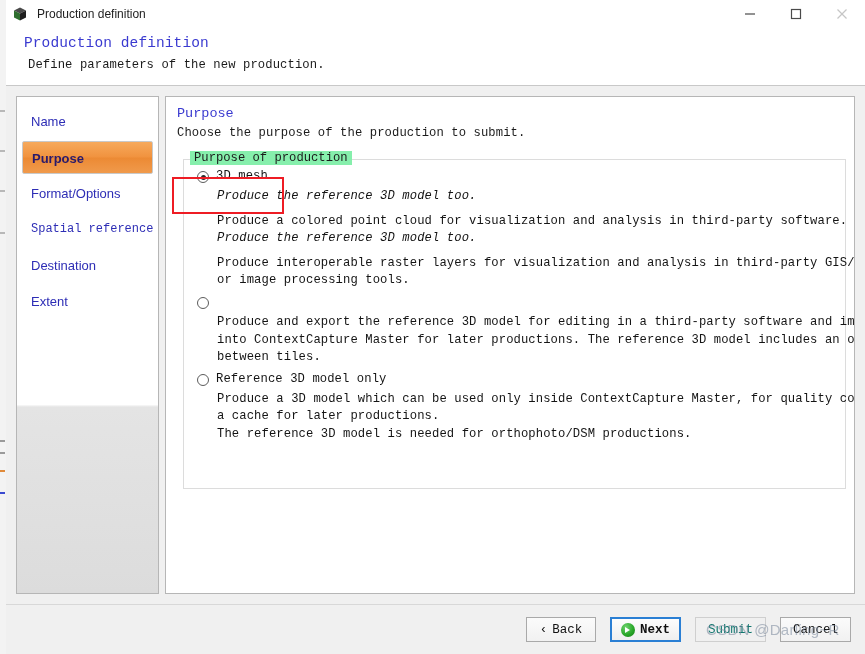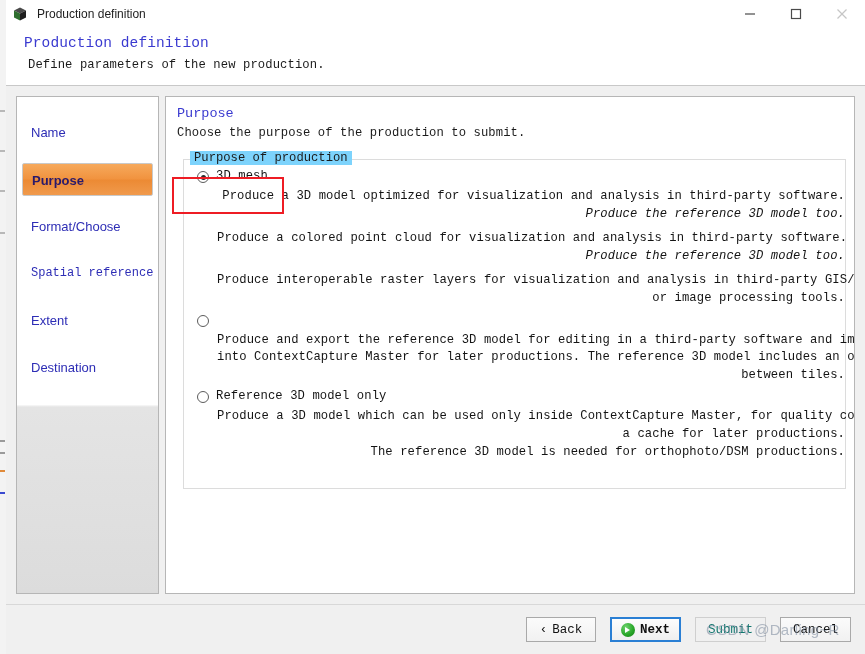--- a/index.html
+++ b/index.html
@@ -123,21 +123,21 @@
     background: #fbfbfb;
     border: 1px solid #b6b6b6;
     box-sizing: border-box;
     padding-top: 5px;
     flex: none;
     background-image: linear-gradient(to bottom, #ffffff 0%, #ffffff 62%, #e4e4e4 62.5%, #dcdcdc 100%);
   }
   .side-item {
     height: 33px;
     line-height: 33px;
-    margin: 14px 5px;
+    margin: 3px 5px;
     padding-left: 9px;
     box-sizing: border-box;
     font-size: 13px;
     color: #2d2db5;
     font-family: "Liberation Sans", sans-serif;
     white-space: nowrap;
     overflow: hidden;
   }
   .side-item.mono {
     font-family: "Liberation Mono", monospace;
@@ -182,30 +182,30 @@
     margin: 19px 8px 0 6px;
     border: 1px solid #dcdcdc;
     padding: 9px 0 12px 12px;
     box-sizing: border-box;
     min-height: 330px;
   }
   .group-legend {
     position: absolute;
     top: -9px;
     left: 6px;
-    background: #7dd3fc;
+    background: #86efac;
     padding: 0 4px;
     font-family: "Liberation Mono", monospace;
     font-size: 12.2px;
     color: #1b1b1b;
     white-space: nowrap;
   }
 
   
-  .option { margin-bottom: 2px; text-align: right; }
+  .option { margin-bottom: 2px; }
   .opt-head {
     display: flex;
     align-items: flex-start;
     height: 17px;
   }
   .radio {
     width: 12px; height: 12px;
     border-radius: 50%;
     border: 1px solid #5c5c5c;
     background: #ffffff;
@@ -375,39 +375,38 @@
     <div class="header">
       <div class="header-title">Production definition</div>
       <div class="header-sub">Define parameters of the new production.</div>
     </div>
 
     <div class="body-area">
 
       <div class="sidebar">
         <div class="side-item">Name</div>
         <div class="side-item active">Purpose</div>
-        <div class="side-item">Format/Choose</div>
+        <div class="side-item">Format/Options</div>
         <div class="side-item mono">Spatial reference s</div>
+        <div class="side-item">Destination</div>
         <div class="side-item">Extent</div>
-        <div class="side-item">Destination</div>
       </div>
 
       <div class="content">
         <div class="content-title">Purpose</div>
         <div class="content-sub">Choose the purpose of the production to submit.</div>
 
         <div class="groupbox">
           <div class="group-legend">Purpose of production</div>
 
           <div class="option">
             <div class="opt-head">
               <span class="radio checked"></span>
               <span class="opt-label">3D mesh</span>
             </div>
-            <div class="opt-desc">Produce a 3D model optimized for visualization and analysis in third-party software.</div>
             <div class="opt-desc italic">Produce the reference 3D model too.</div>
           </div>
           <div class="opt-spacer"></div>
 
           <div class="option">
             <div class="opt-desc">Produce a colored point cloud for visualization and analysis in third-party software.</div>
             <div class="opt-desc italic">Produce the reference 3D model too.</div>
           </div>
           <div class="opt-spacer"></div>
 

